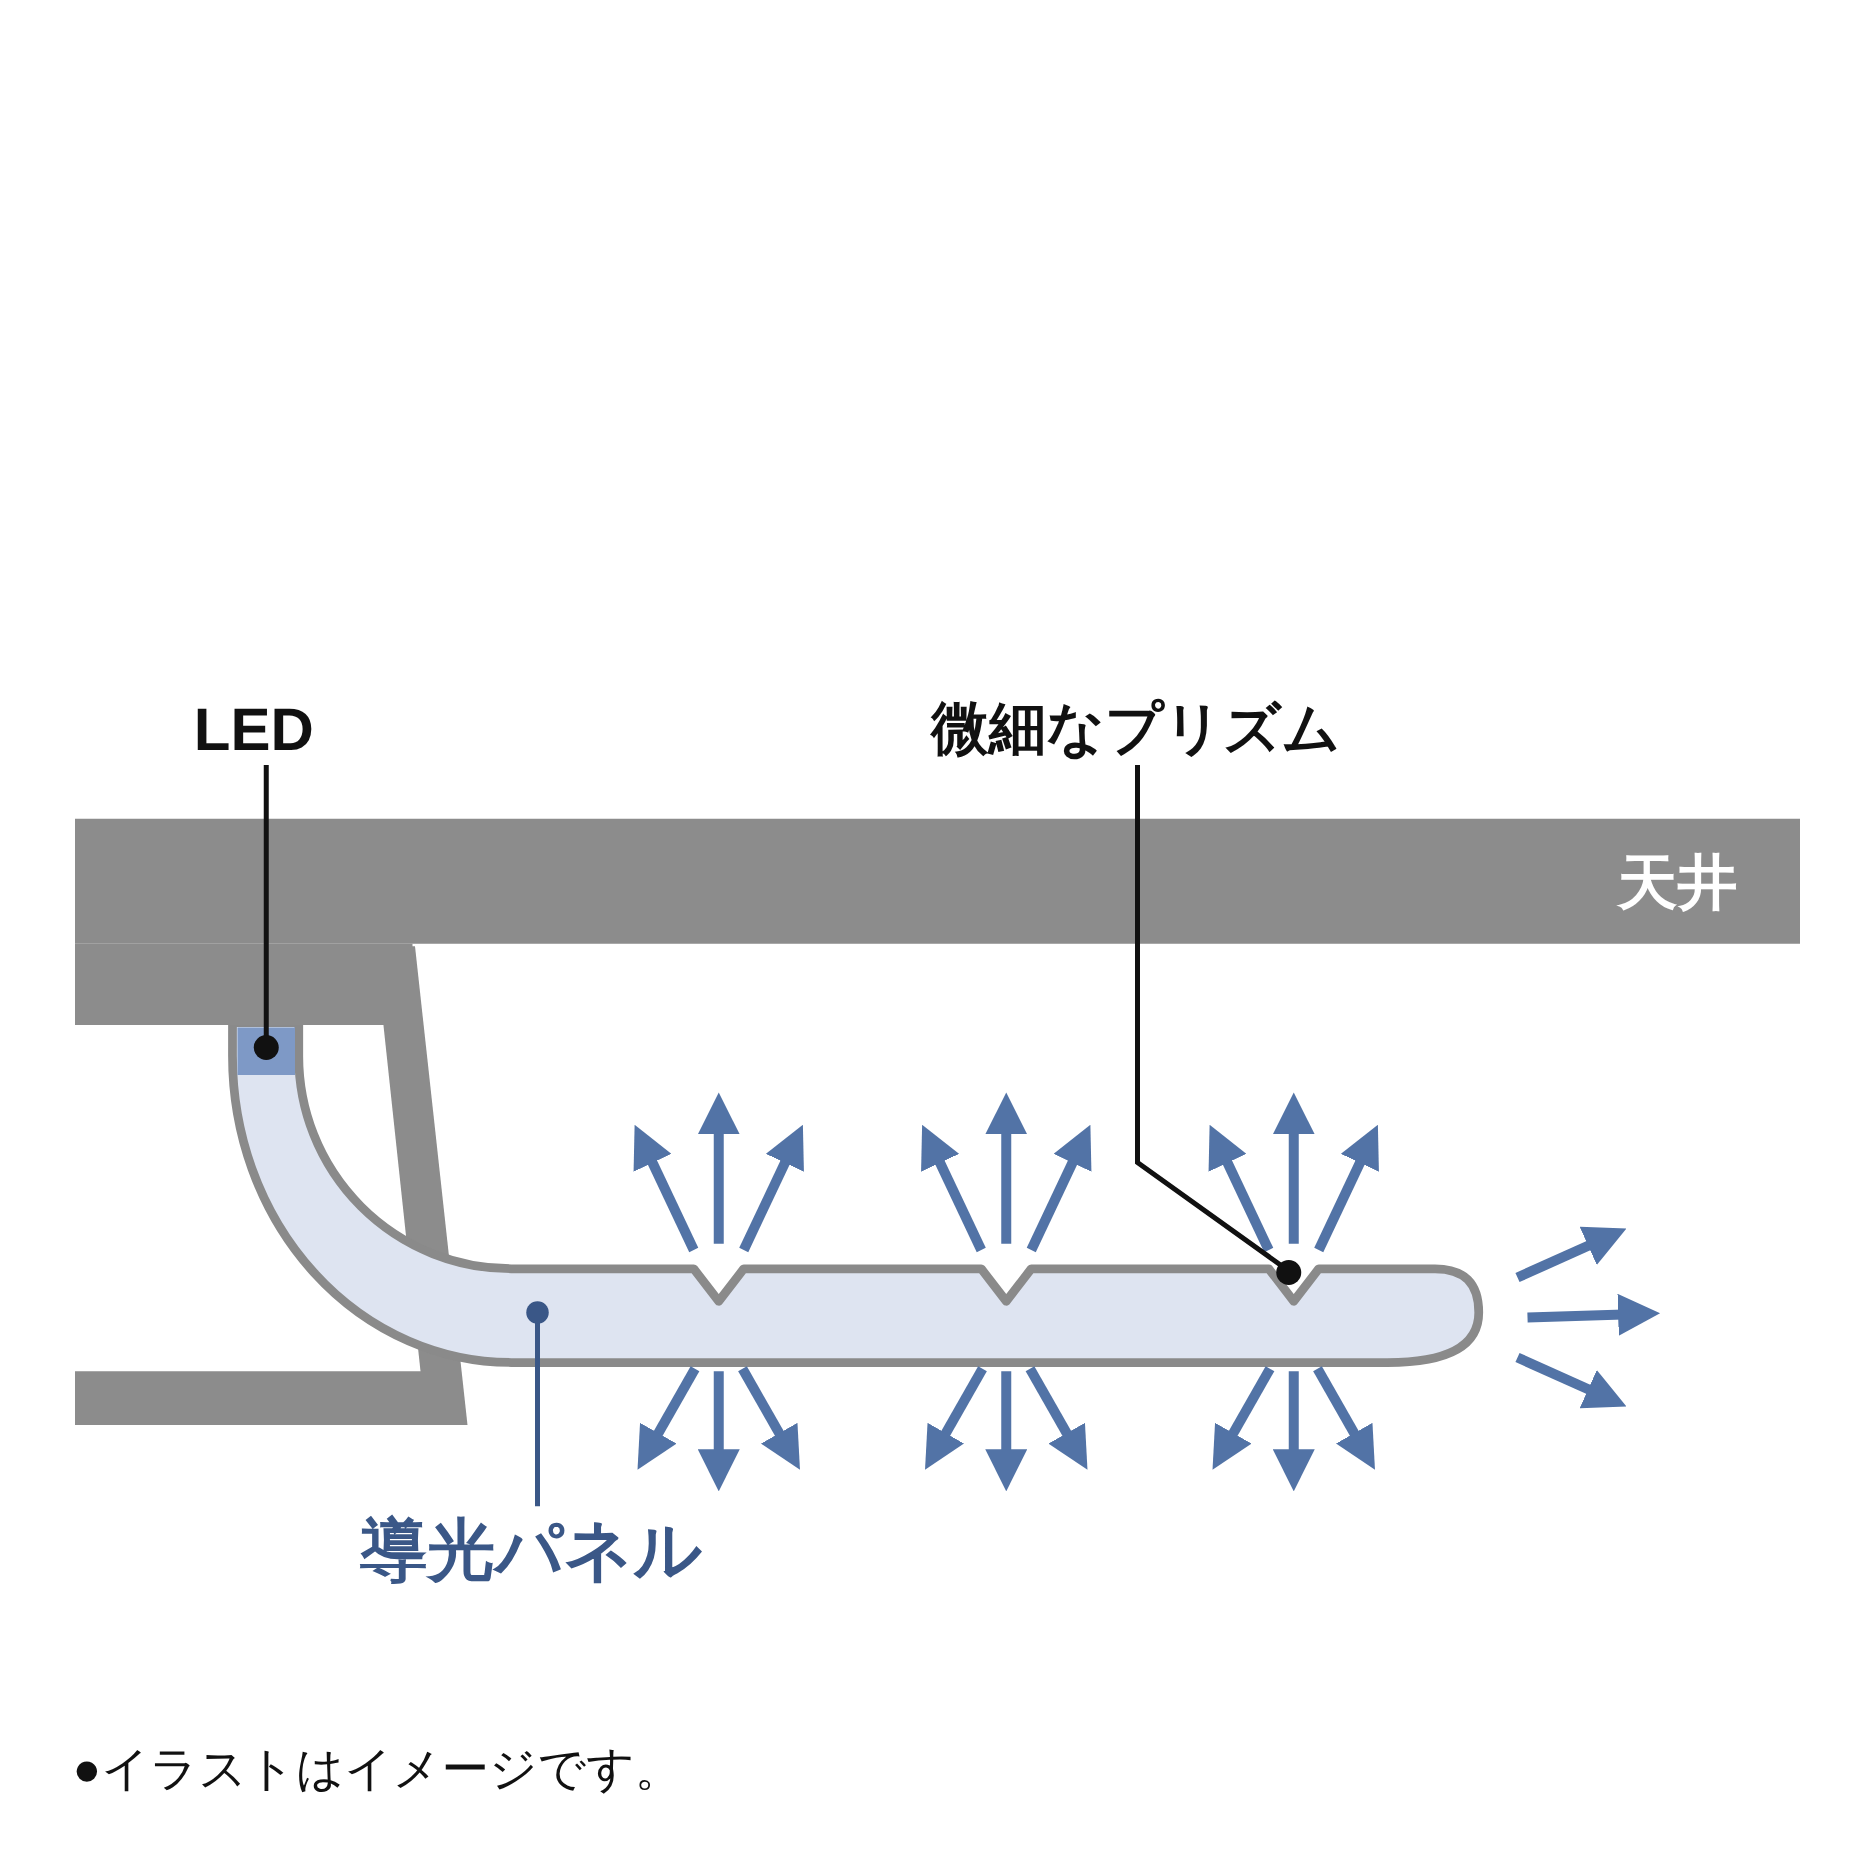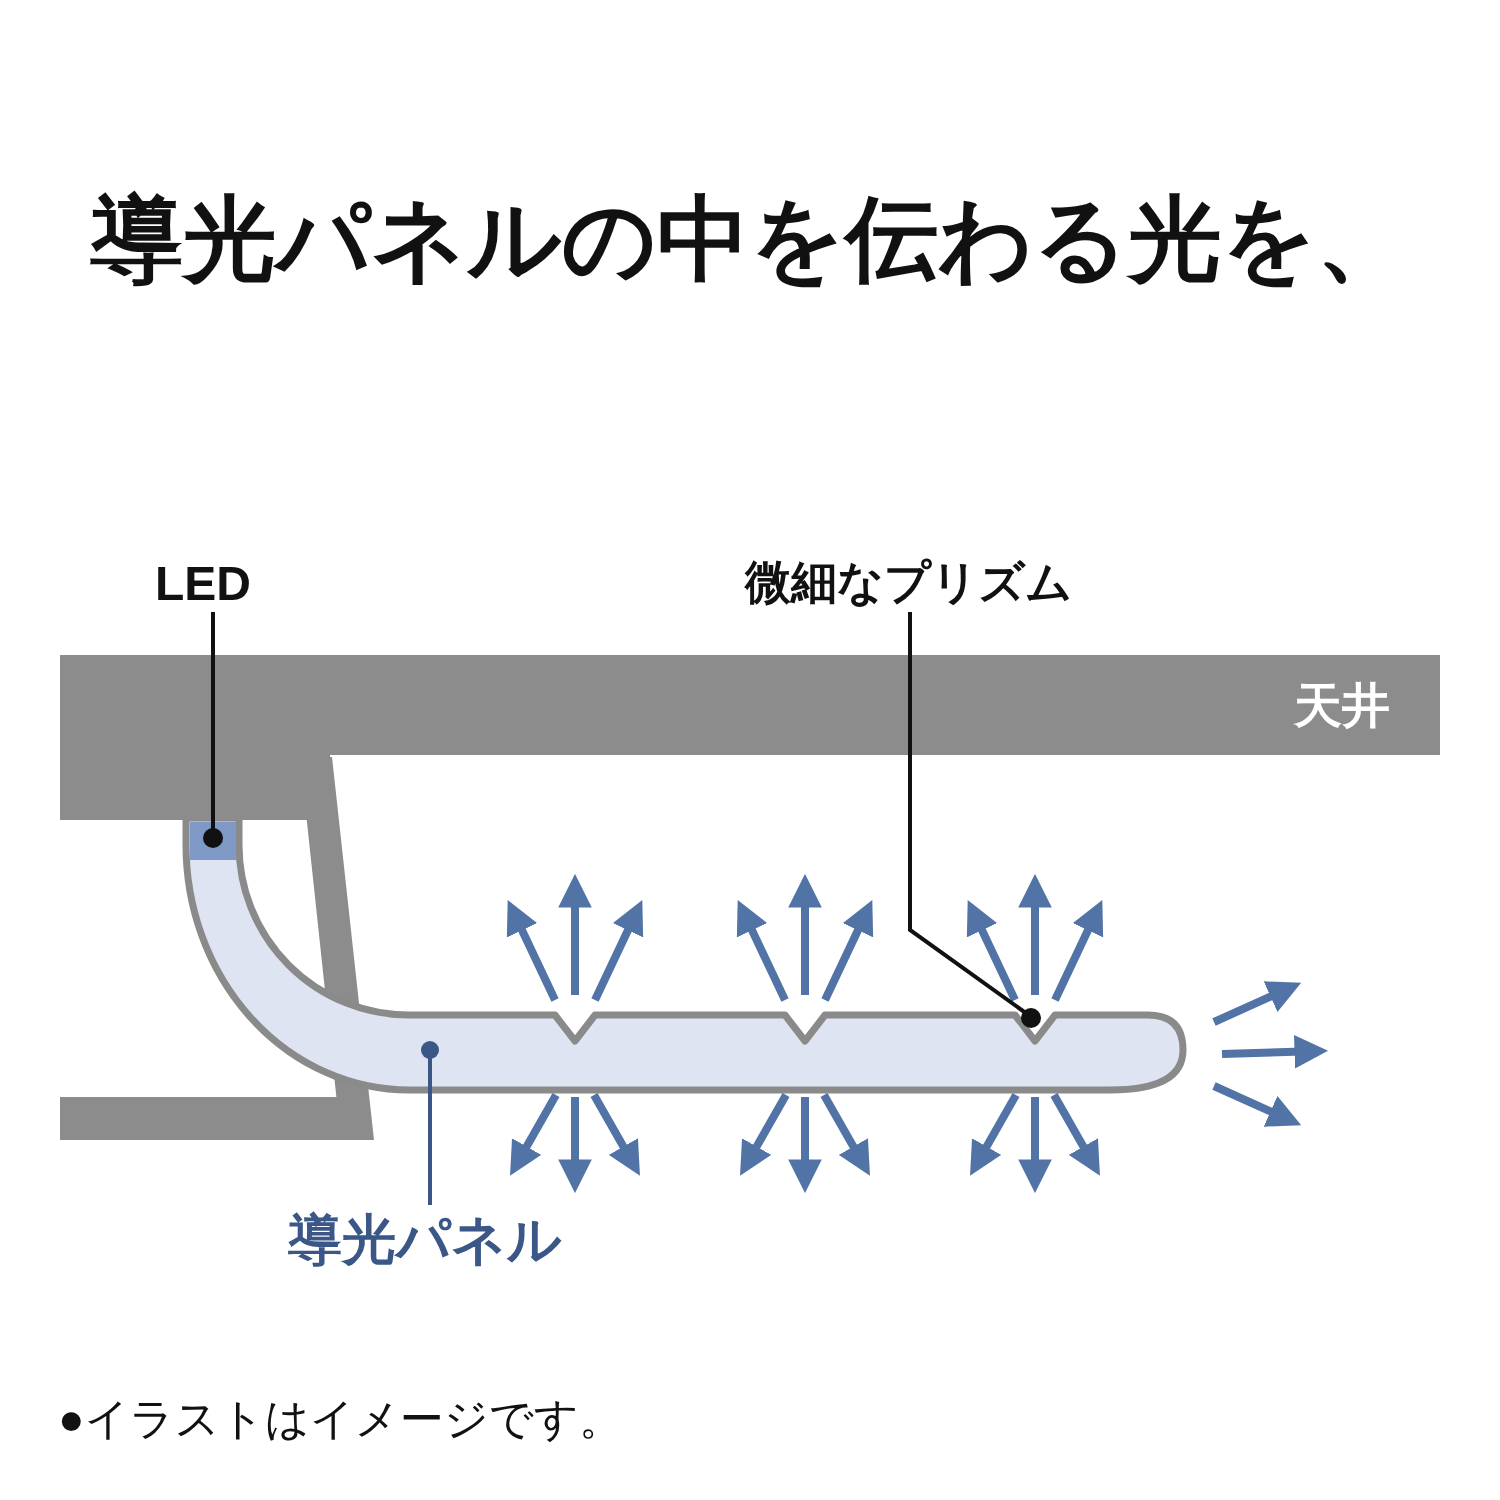--- a/index.html
+++ b/index.html
@@ -53,31 +53,30 @@
   }
   .leader-blue {
     stroke: var(--panel-label, #3a5787);
     stroke-width: 4;
     fill: none;
   }
   .note {
     position: absolute;
     left: 58px;
     top: 1390px;
-    font-size: 44px;
+    font-size: 38px;
     color: var(--text, #111);
   }
 </style>
 </head>
 <body>
 
 <div class="page">
 
   <div class="title">
-    <div>導光パネルの中を伝わる光を、</div>
   </div>
 
   <svg class="diagram-svg" viewBox="0 0 1500 1500">
     <defs>
       <marker id="arrowhead" viewBox="0 0 10 10" refX="7" refY="5" markerWidth="4.2" markerHeight="4.2" orient="auto-start-reverse">
         <path d="M0 0 L10 5 L0 10 z" style="fill: var(--arrow, #5273a6);"></path>
       </marker>
     </defs>
 
     <rect x="60" y="655" width="1380" height="100" style="fill: var(--gray, #8c8c8c);"></rect>

